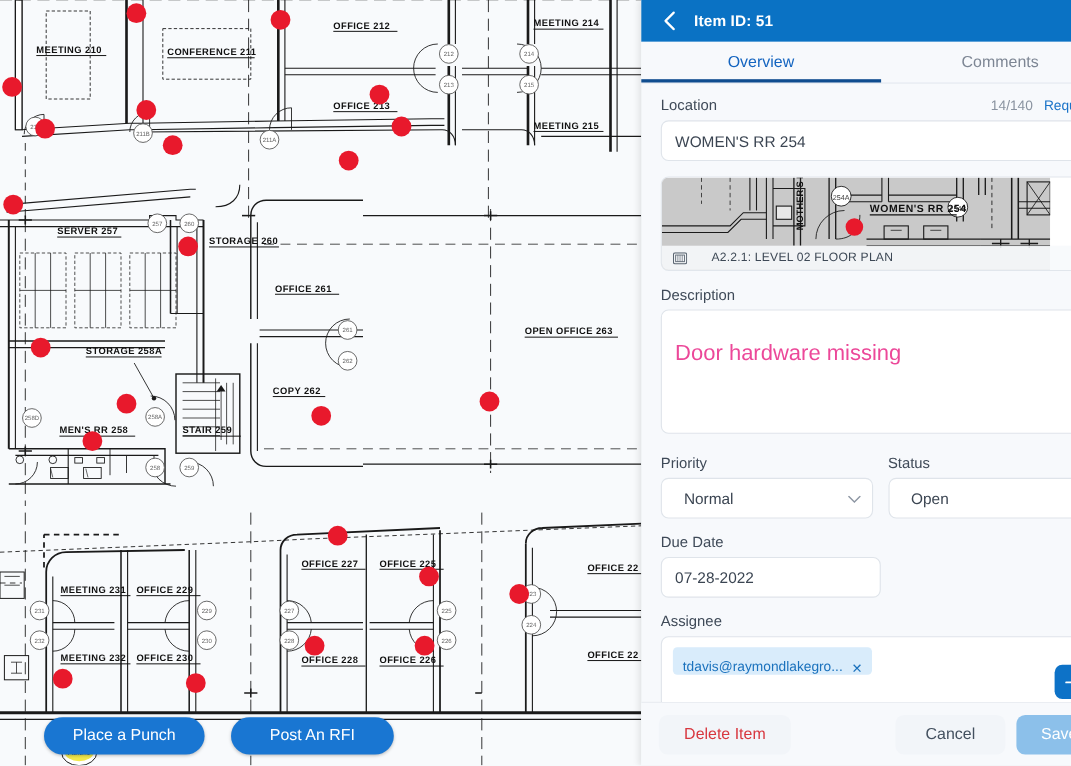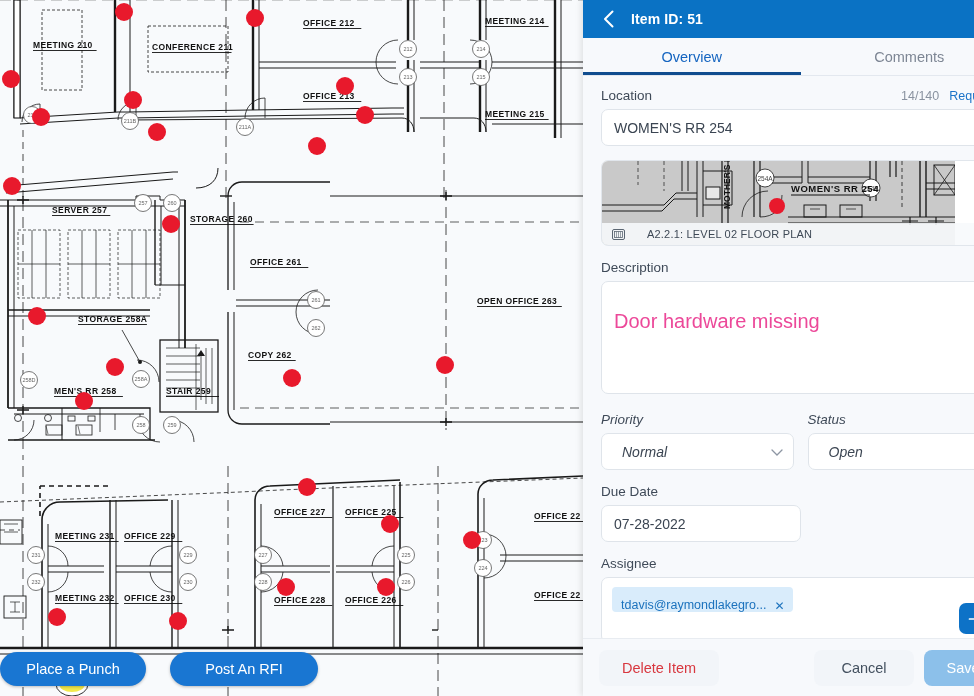--- a/index.html
+++ b/index.html
@@ -15,21 +15,21 @@
   #plan-area {
     position: absolute; left: 0; top: 0; width: 583px; height: 696px;
     background: #f8fafc; overflow: hidden;
   }
   #plan-svg { position: absolute; left: 0; top: 0; }
 
   .pin { fill: #e8192c; }
 
   #plan-buttons {
     position: absolute; left: 0; bottom: 10px; width: 583px;
-    display: flex; gap: 24px; z-index: 6;
+    display: flex; gap: 24px; padding-left: 40px; z-index: 6;
   }
   .plan-btn {
     background: #1976d2; color: #fff; border: none; border-radius: 20px;
     height: 34px; padding: 0 22px; font-size: 14.5px;
     font-family: "Liberation Sans", sans-serif; cursor: pointer;
     display: flex; align-items: center; justify-content: center;
     box-shadow: 0 1px 3px rgba(0,0,0,.25);
   }
   .plan-btn.w1 { width: 146px; }
   .plan-btn.w2 { width: 148px; }
@@ -119,21 +119,21 @@
   #loc-thumb-img { position: absolute; left: 0; top: 0; }
   #loc-thumb-caption {
     position: absolute; left: 0; right: 0; bottom: 0; height: 22px;
     background: rgba(247,249,252,.88);
     display: flex; align-items: center; padding-left: 10px; gap: 22px;
     font-size: 11px; color: #3e4956; letter-spacing: .2px;
   }
 
   
   .row2 { display: flex; gap: 14px; margin-bottom: 14px; }
-  .col { flex: 1; font-style: italic; }
+  .col { flex: 1; }
 
   .select-wrap { position: relative; }
   .select-box {
     width: 100%; height: 37px; border: 1px solid #dfe4ea; border-radius: 7px;
     background: #fff; padding: 0 30px 0 20px; font-size: 14px; color: #3b4552;
     display: flex; align-items: center; cursor: pointer;
   }
   .chev {
     position: absolute; right: 11px; top: 50%; margin-top: -3px;
     pointer-events: none;

